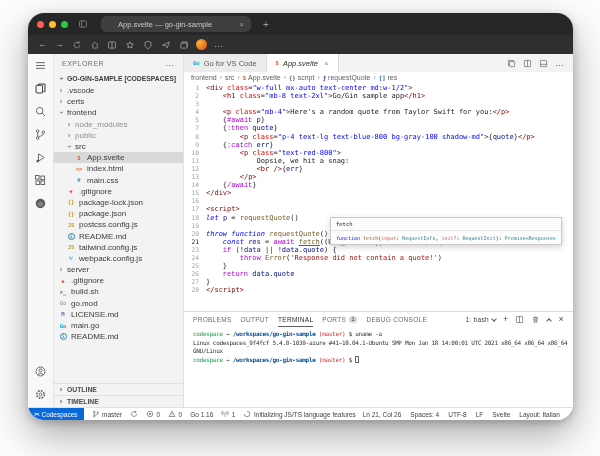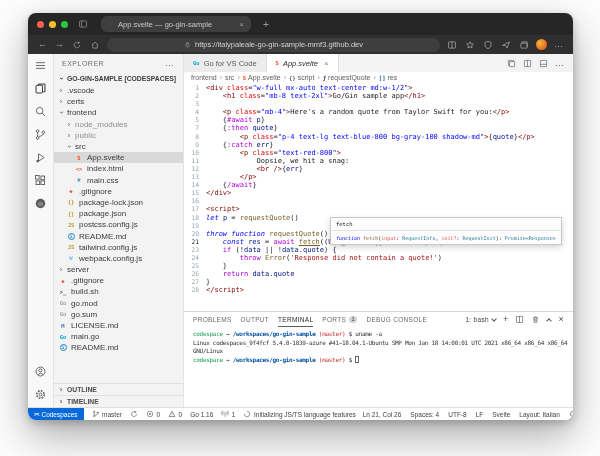--- a/index.html
+++ b/index.html
@@ -1,19 +1,19 @@
 <!DOCTYPE html>
 <html><head>
 <meta charset="utf-8">
 <style>
   html,body{margin:0;padding:0;width:600px;height:456px;overflow:hidden;background:#ffffff;
     font-family:"Liberation Sans",sans-serif;}
   *{box-sizing:border-box;}
   .stage{position:relative;width:600px;height:456px;background:#fdfdfd;}
-  .window{position:absolute;left:28px;top:13px;width:545px;height:407px;border-radius:8px;overflow:hidden;
+  .window{position:absolute;left:28px;top:13px;width:545px;height:407px;border-radius:16px;overflow:hidden;
     background:#fff;box-shadow:0 16px 40px rgba(0,0,0,.32),0 3px 10px rgba(0,0,0,.22);display:flex;flex-direction:column;}
 
   
   .chrome-top{height:22px;background:#262626;display:flex;align-items:center;padding:0 9px;gap:5px;flex:0 0 auto;}
   .dot{width:7px;height:7px;border-radius:50%;}
   .sb-ic{color:#9a9a9a;display:inline-flex;margin-left:5px;}
   .btab{height:16px;background:#3e3e3e;border-radius:6px;display:flex;align-items:center;gap:4px;
     padding:0 7px;color:#c9c9c9;font-size:7.5px;margin-left:8px;min-width:150px;}
   .btab .fav{width:6px;height:6px;border-radius:2px;flex:0 0 auto;}
   .btab .x{color:#9a9a9a;margin-left:auto;font-size:8px;}
@@ -79,21 +79,21 @@
   .crumb .bci{font-size:5.5px;font-weight:bold;font-family:"DejaVu Sans Mono",monospace;}
   .csep{color:#9a9a9a;}
 
   .codewrap{flex:1;position:relative;background:#fff;overflow:hidden;
     font-family:"DejaVu Sans Mono",monospace;font-size:7px;line-height:8.1px;padding-top:1px;}
   .cl{display:flex;height:8.1px;}
   .ln{width:22px;flex:0 0 22px;text-align:right;color:#98a2a9;padding-right:7px;font-size:6.3px;}
   .ln.cur{color:#242424;}
   .lc{white-space:pre;}
   .tk-tag{color:#800000;}.tk-attr{color:#e50000;}.tk-str{color:#0000ff;}
-  .tk-kw{color:#0000ff;font-style:italic;}.tk-ctl{color:#af00db;}.tk-var{color:#001080;}
+  .tk-kw{color:#0000ff;font-style:italic;}.tk-ctl{color:#af00db;font-family:Liberation Mono, monospace;}.tk-var{color:#001080;}
   .tk-fn{color:#795e26;}.tk-jstr{color:#a31515;}.tk-plain{color:#1b1b1b;}
   .tk-link{text-decoration:underline;}
   .tk-param{color:#e45649;}.tk-type{color:#267f99;}
 
   .hover{position:absolute;left:146px;top:134px;background:#fcfcfc;border:1px solid #c8c8c8;
     box-shadow:0 2px 6px rgba(0,0,0,.18);z-index:5;font-family:"DejaVu Sans Mono",monospace;}
   .hover .h1{padding:2px 5px;border-bottom:1px solid #e2e2e2;font-size:5.5px;color:#1b1b1b;}
   .hover .h2{padding:2.5px 5px;white-space:nowrap;font-size:5px;}
 
   .panel{height:96px;border-top:1px solid #d9d9d9;display:flex;flex-direction:column;flex:0 0 auto;background:#fff;}
@@ -158,29 +158,20 @@
             <svg viewBox="0 0 16 16">
               <path d="M12.5 8a4.5 4.5 0 1 1-1.3-3.2M11.5 2.5v2.6H8.9" fill="none" stroke="currentColor" stroke-width="1.1"></path>
             </svg>
           </span>
           <span class="svgi">
             <svg viewBox="0 0 16 16">
               <path d="M3 8l5-4.5L13 8M4.5 7v6h7V7" fill="none" stroke="currentColor" stroke-width="1.1"></path>
             </svg>
           </span>
         </span>
-      <div class="urlfield">
-        <span class="svgi" id="ic-lock">
-            <svg viewBox="0 0 16 16">
-              <rect x="4.5" y="7" width="7" height="6" rx="1" fill="none" stroke="currentColor" stroke-width="1.1"></rect>
-              <path d="M5.8 7V5.2a2.2 2.2 0 0 1 4.4 0V7" fill="none" stroke="currentColor" stroke-width="1.1"></path>
-            </svg>
-          </span>
-        <span>https://italypaleale-go-gin-sample-mmf3.github.dev</span>
-      </div>
       <div class="chrome-right" id="chrome-right">
           <span class="svgi">
             <svg viewBox="0 0 16 16">
               <rect x="2.5" y="3" width="11" height="10" rx="1" fill="none" stroke="currentColor" stroke-width="1.1"></rect>
               <path d="M8 3v10" fill="none" stroke="currentColor" stroke-width="1.1"></path>
             </svg>
           </span>
           <span class="svgi">
             <svg viewBox="0 0 16 16">
               <path d="M8 2.8l1.6 3.3 3.6.5-2.6 2.5.6 3.6L8 11l-3.2 1.7.6-3.6L2.8 6.6l3.6-.5z" fill="none" stroke="currentColor" stroke-width="1.1"></path>
@@ -352,24 +343,20 @@
               <span class="fi" style="color: rgb(232, 78, 49);">◆</span>
               <span class="tlabel">.gitignore</span>
             </div>
             <div class="trow" style="padding-left: 4px;">
               <span class="fi" style="color: rgb(77, 90, 94);">&gt;_</span>
               <span class="tlabel">build.sh</span>
             </div>
             <div class="trow" style="padding-left: 4px;">
               <span class="fi" style="color: rgb(160, 166, 170);">Go</span>
               <span class="tlabel">go.mod</span>
-            </div>
-            <div class="trow" style="padding-left: 4px;">
-              <span class="fi" style="color: rgb(160, 166, 170);">Go</span>
-              <span class="tlabel">go.sum</span>
             </div>
             <div class="trow" style="padding-left: 4px;">
               <span class="fi" style="color: rgb(74, 118, 199);">M</span>
               <span class="tlabel">LICENSE.md</span>
             </div>
             <div class="trow" style="padding-left: 4px;">
               <span class="fi" style="color: rgb(0, 172, 215);">Go</span>
               <span class="tlabel">main.go</span>
             </div>
             <div class="trow" style="padding-left: 4px;">

